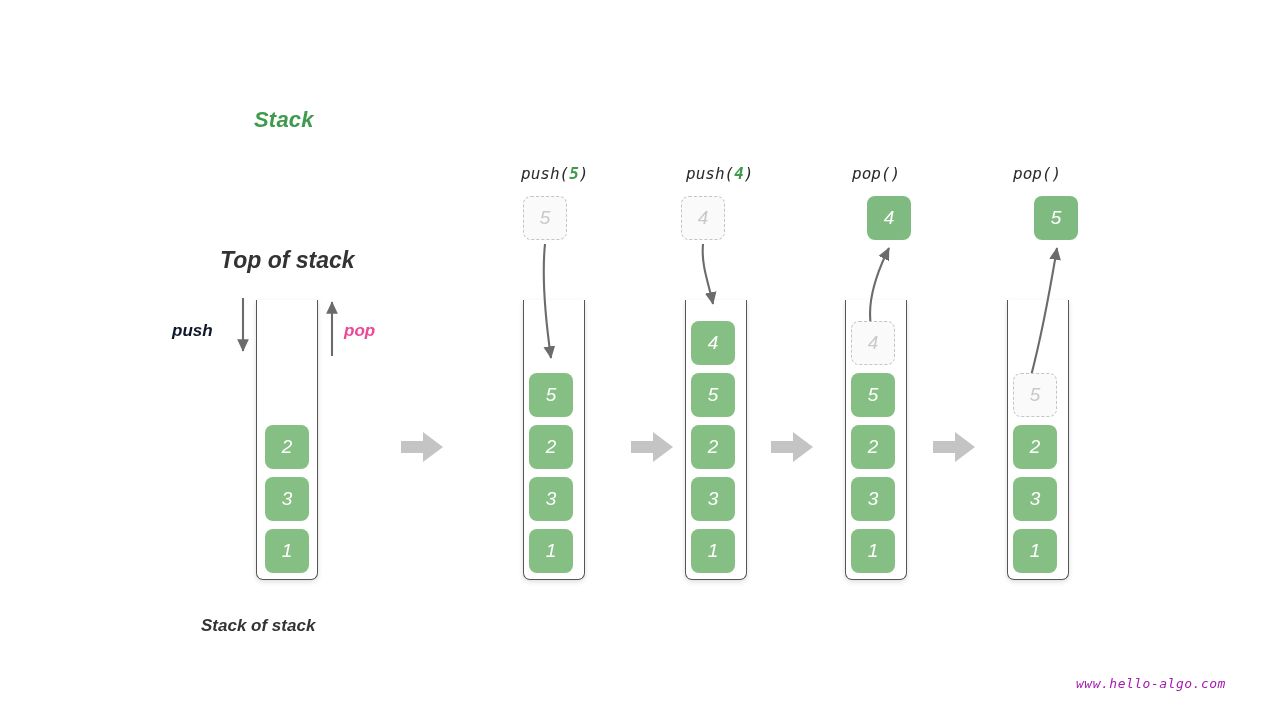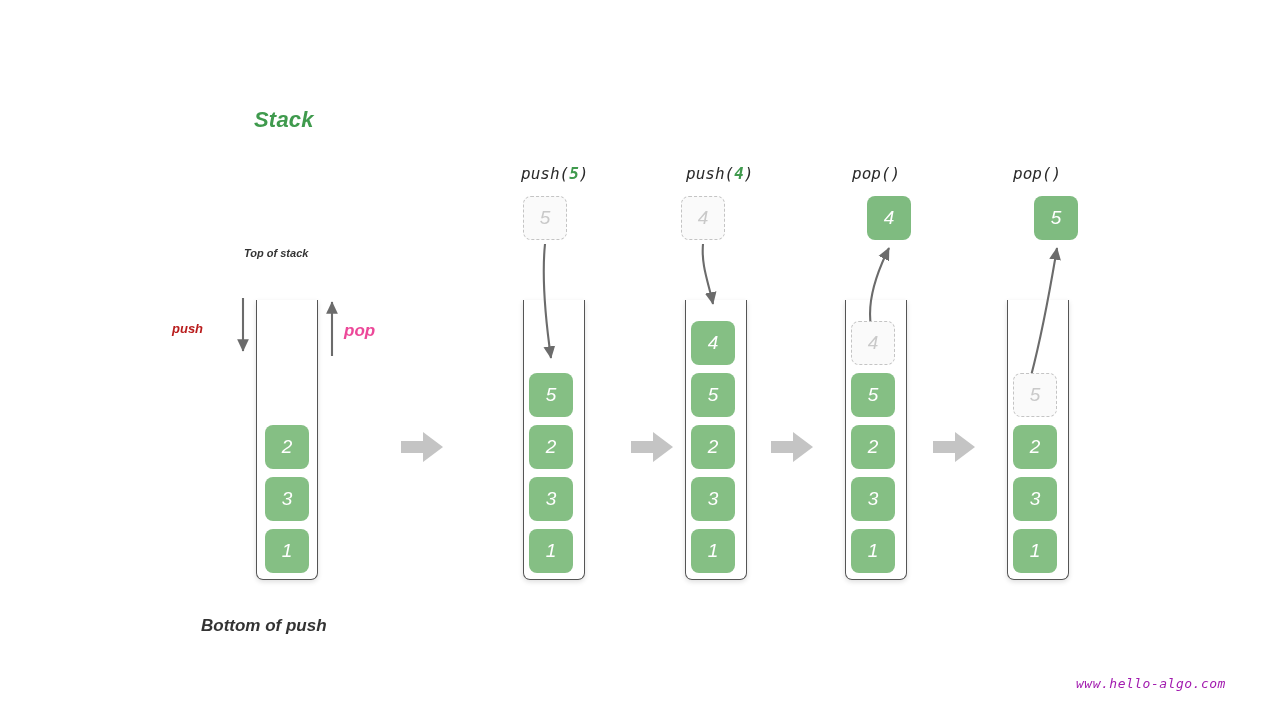--- a/index.html
+++ b/index.html
@@ -11,29 +11,29 @@
   #canvas{position:absolute;left:4px;top:0;width:1280px;height:720px;font-style:italic;}
 
   
   .stack-title{
     position:absolute;left:250px;top:107px;
     font-size:22px;font-weight:bold;color:#3f9a4d;
     letter-spacing:.2px;
   }
   .top-label{
     position:absolute;left:216px;top:247px;
-    font-size:11px;font-weight:bold;color:#333333;margin-left:24px;
+    font-size:23px;font-weight:bold;color:#333333;
   }
   .bottom-label{
     position:absolute;left:197px;top:616px;
     font-size:17px;font-weight:bold;color:#333333;
   }
   .push-label{
     position:absolute;left:168px;top:321px;
-    font-size:13px;font-weight:bold;color:#b91c1c;text-align:right;
+    font-size:17px;font-weight:bold;color:#0f172a;text-align:right;
   }
   .pop-label{
     position:absolute;left:340px;top:321px;
     font-size:17px;font-weight:bold;color:#ec4899;
   }
   .op-label{
     position:absolute;top:140px;
     font-size:16px;color:#2b2b2b;
     font-family:"DejaVu Sans Mono","Liberation Mono",monospace;
     white-space:nowrap;
@@ -82,21 +82,21 @@
   svg{overflow:visible;}
 </style>
 </head>
 <body>
 
 <div id="canvas">
 
   <div class="stack-title">Stack</div>
 
   <div class="top-label">Top of stack</div>
-  <div class="bottom-label">Bottom of push</div>
+  <div class="bottom-label">Stack of stack</div>
   <div class="push-label">push</div>
   <div class="pop-label">pop</div>
 
   <svg style="position:absolute;left:228px;top:294px;width:120px;height:70px">
     <defs>
       <marker id="ahead-dark" markerWidth="7" markerHeight="7" refX="5.6" refY="3.2" orient="auto" markerUnits="strokeWidth">
         <path d="M0,0.4 L6,3.2 L0,6 z" fill="#6b6b6b"></path>
       </marker>
     </defs>
     <line x1="11" y1="4" x2="11" y2="57" stroke="#6b6b6b" stroke-width="2.1" marker-end="url(#ahead-dark)"></line>

